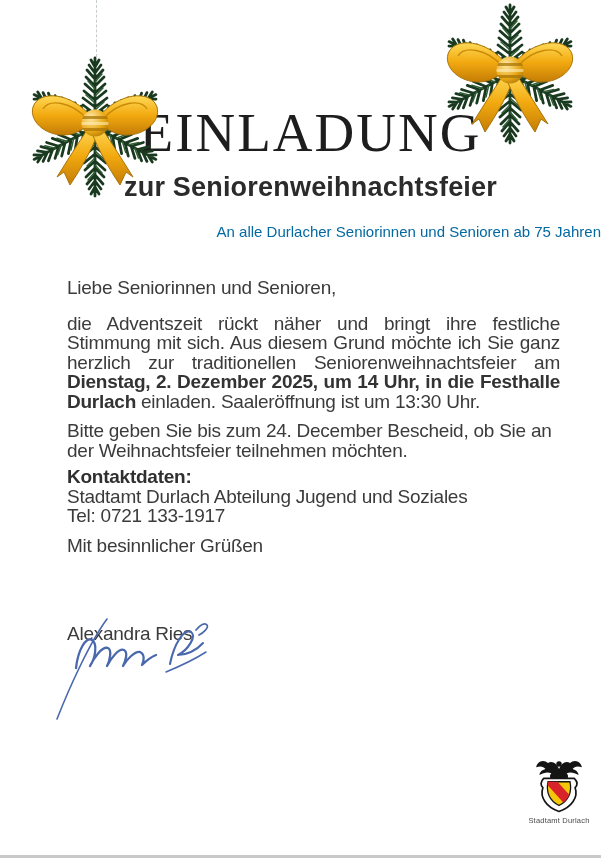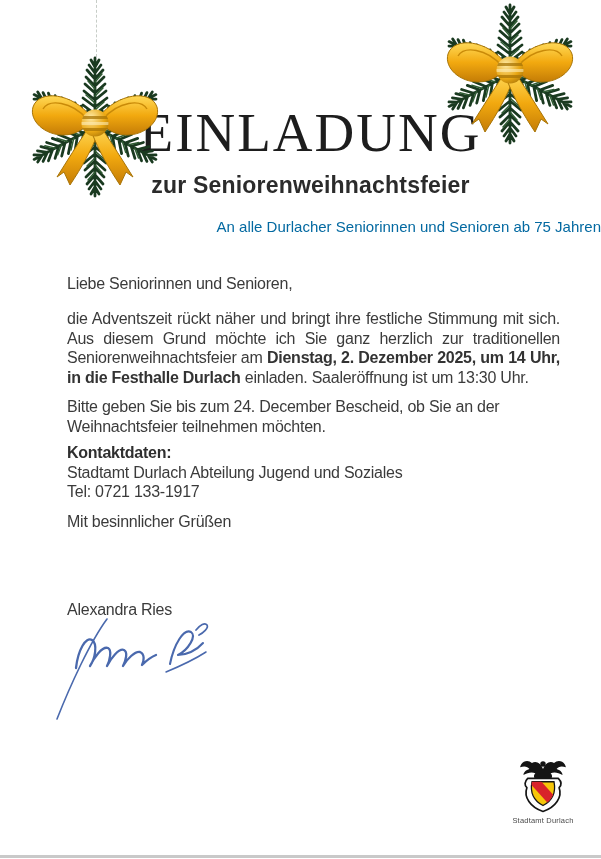--- a/index.html
+++ b/index.html
@@ -16,44 +16,44 @@
   .ornament { position:absolute; width:170px; height:170px; }
   .ornament.left  { left:10px;  top:39px; }
   .ornament.right { left:425px; top:-14px; }
   
   .header { padding-top:105px; padding-left:20px; text-align:center; }
   .title {
     font-family:"Liberation Serif", serif; font-weight:500;
     font-size:55px; line-height:1; letter-spacing:2px; color:#1d1d1d;
   }
   .subtitle {
-    margin-top:13px; font-size:23px; line-height:1.1; font-weight:700;
+    margin-top:13px; font-size:27px; line-height:1.1; font-weight:700;
     color:#2b2b2b; letter-spacing:0.2px;
   }
   .addressee { margin-top:19px; font-size:15px; line-height:19.5px; color:#0369a1;text-align:right; }
   
   .body {
     width:493px; margin:37px 0 0 67px;
-    font-size:16px; line-height:19.5px; letter-spacing:-0.25px;
+    font-size:19px; line-height:19.5px; letter-spacing:-0.25px;
     color:#3b3b3b; hyphens:manual;
   }
   .body p { margin:0; }
   .p-just { text-align:justify; }
   .salutation { margin-bottom:16px !important; }
   .para1 { margin-bottom:10px !important; }
   .para2 { margin-bottom:18px !important; }
   .para3 { margin-bottom:7px !important; }
   .bold-inline { font-weight:700; color:#333333; }
   .contact-heading { font-weight:700; color:#2f2f2f; }
   .closing { margin-top:10px !important; }
   .signer { margin-top:71px; line-height:16.5px; }
   
   .signature { position:absolute; left:50px; top:606px; width:175px; height:120px; }
   
-  .crest-box { position:absolute; left:508px; top:758px; width:70px; text-align:center; }
+  .crest-box { position:absolute; left:524px; top:758px; width:70px; text-align:center; }
   .crest-box svg { width:62px; height:56px; display:block; margin:0 auto; }
   .crest-caption { font-size:7.5px; line-height:9px; color:#4a4a4a; letter-spacing:0.2px; margin-top:2px; }
   
   .bottom-edge { position:absolute; left:0; right:0; bottom:1px; height:3px; background:#c9c9c9; }
   .hidden-defs { position:absolute; width:0; height:0; overflow:hidden; }
 </style>
 </head>
 <body>
 
 <div class="page">

